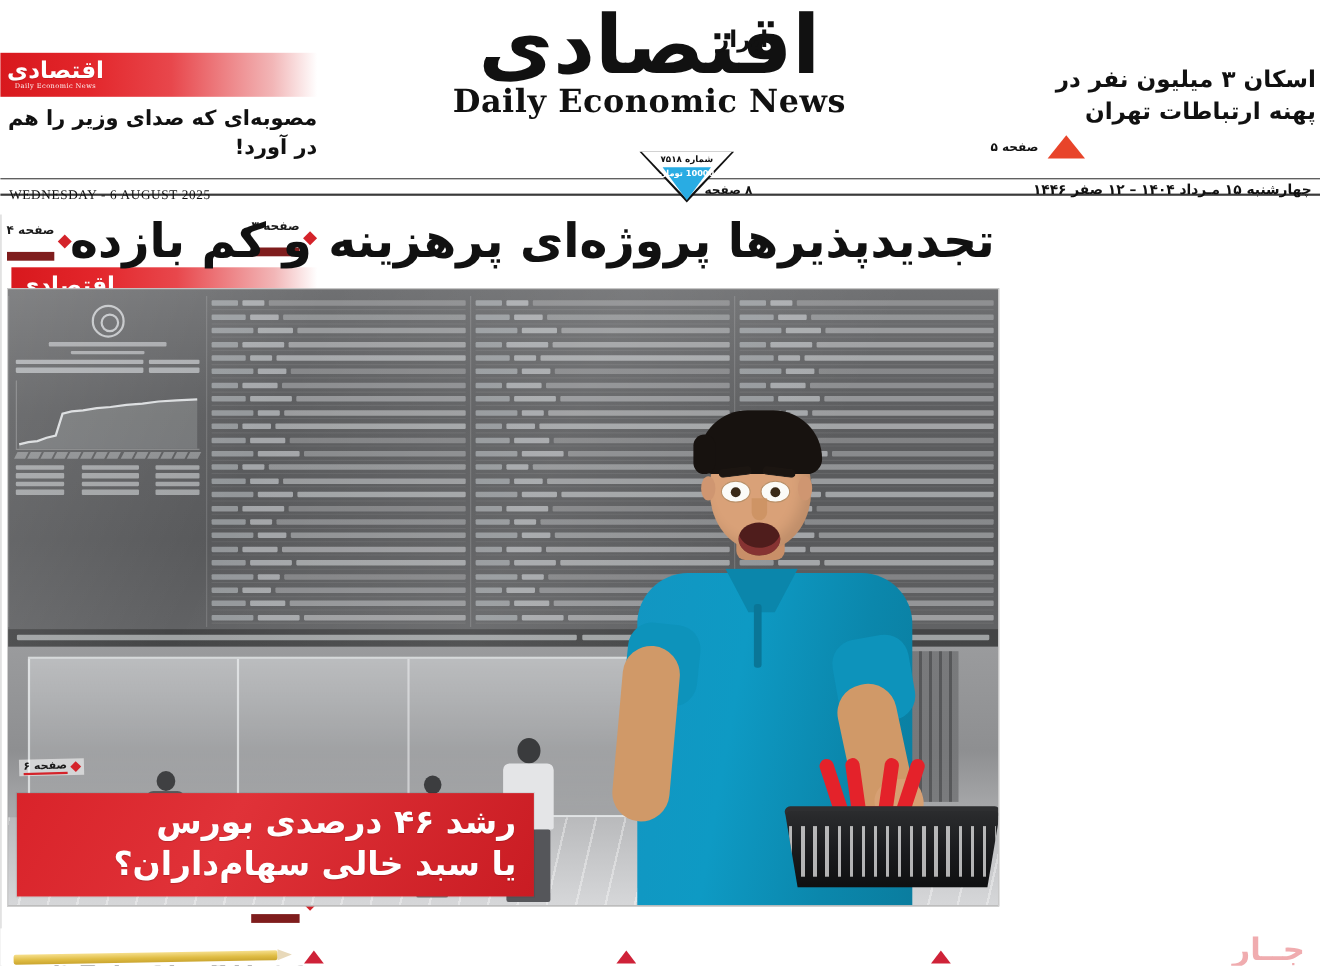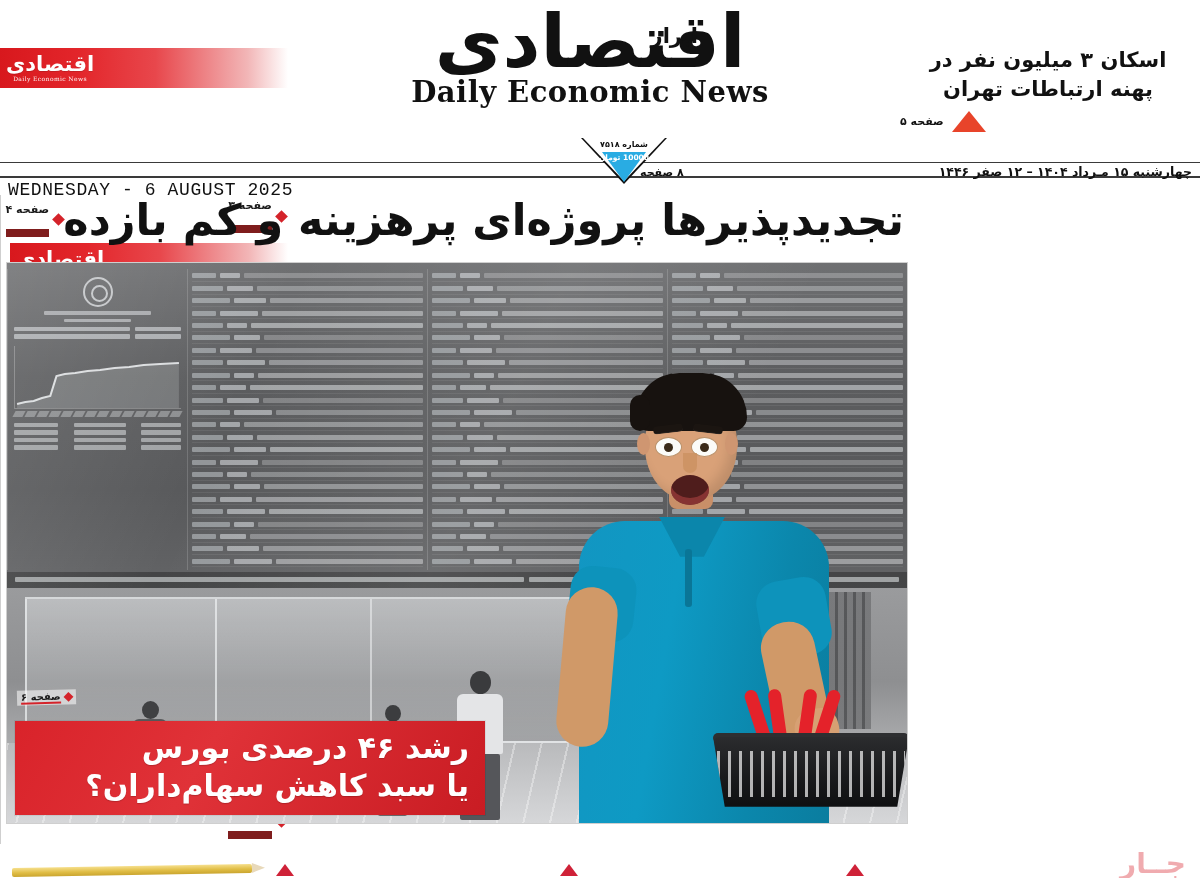--- a/index.html
+++ b/index.html
@@ -143,34 +143,34 @@
 
   .pages-note{
     position:absolute;left:640px;top:166px;
     font-size:11px;font-weight:bold;direction:rtl;
   }
 
   .hdr-right{
     position:absolute;right:0;top:0;width:300px;text-align:left;
   }
   .hdr-right .hr-head{
-    direction:rtl;text-align:center;
+    direction:rtl;text-align:right;
     font-size:21px;font-weight:bold;line-height:1.4;
-    margin-top:46px;padding-right:4px;
+    margin-top:58px;padding-right:4px;
   }
   .hdr-right .tmark{margin-top:6px;justify-content:flex-start;direction:ltr;}
 
   
   .rule-wrap{position:absolute;left:0;top:162px;width:1200px;}
   .rule-line{height:1px;background:#3a3a3a;}
   .rule-line2{height:2px;background:#3a3a3a;margin-top:13px;}
   .date-en{
-    position:absolute;left:8px;top:18px;
-    font-family:Liberation Mono, monospace;
-    font-size:18px;letter-spacing:.6px;
+    position:absolute;left:8px;top:8px;
+    font-family:Liberation Serif, serif;
+    font-size:12px;letter-spacing:.6px;
     direction:ltr;
   }
   .date-fa{
     position:absolute;right:8px;top:2px;
     font-size:12.5px;font-weight:bold;direction:rtl;
   }
 
   
   .body-wrap{position:absolute;left:0;top:195px;width:1200px;height:683px;}
 
@@ -538,20 +538,21 @@
 
   <div class="header">
 
     <div class="hdr-left">
       <div class="red-banner hl-banner">
         <div class="rb-logo">
           <div class="rb-fa">اقتصادی</div>
           <div class="rb-en">Daily Economic News</div>
         </div>
       </div>
+      <div class="hl-head">مصوبه‌ای که صدای وزیر را هم در آورد!</div>
     </div>
 
     <div class="masthead">
       <div class="mast-abrar">ابرار</div>
       <div class="mast-main">اقتصادی</div>
       <div class="mast-en">Daily Economic News</div>
     </div>
 
     <div class="pricebadge">
       <div class="outer"></div>
@@ -1131,21 +1132,21 @@
           </div>
         </div>
 
         <div class="cap-mark">
           <span class="dia"></span>
           <span class="ptxt">صفحه ۶</span>
         </div>
 
         <div class="caption">
           <div class="cl">رشد ۴۶ درصدی بورس</div>
-          <div class="cl">یا سبد کاهش سهام‌داران؟</div>
+          <div class="cl">یا سبد خالی سهام‌داران؟</div>
         </div>
 
         <div class="man">
           <div class="shirt"></div>
           <div class="sleeve-l"></div>
           <div class="arm-l"></div>
           <div class="neck"></div>
           <div class="collar"></div>
           <div class="placket"></div>
           <div class="face"></div>

